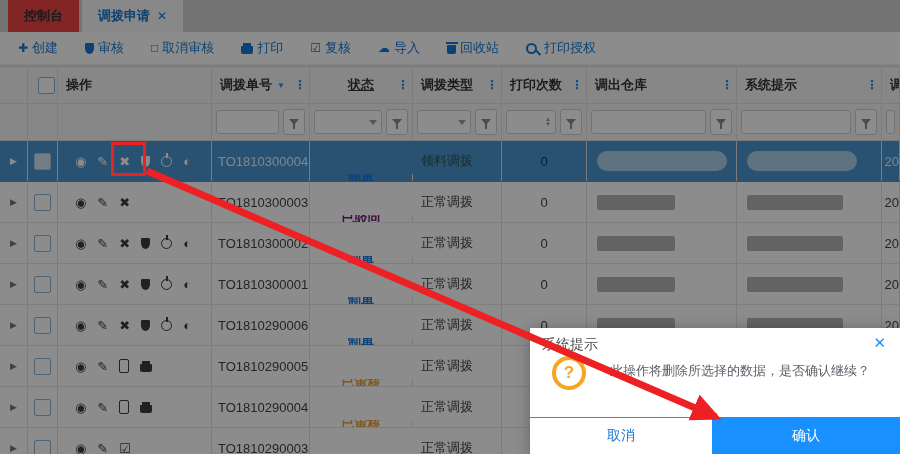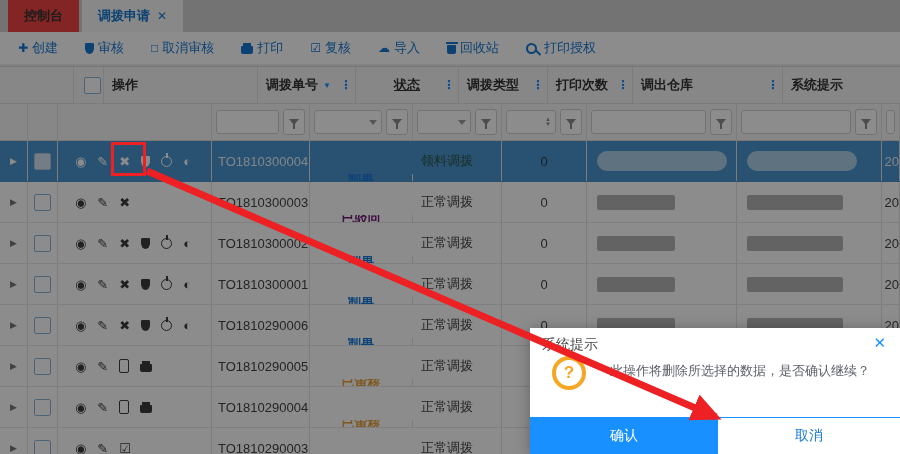--- a/index.html
+++ b/index.html
@@ -17,21 +17,21 @@
   .toolbar{height:32px;display:flex;align-items:center;padding-left:18px;background:#fff;
            border-bottom:2px solid #ededed;}
   .tbtn{display:flex;align-items:center;gap:4px;color:#1778d2;font-size:13px;margin-right:27px;cursor:pointer;}
   .tbtn .ug{font-size:12px;line-height:1;}
 
   
   .grid{font-size:13px;color:#444;}
   .grow{display:grid;grid-template-columns:28px 30px 154px 98px 103px 89px 85px 150px 145px 18px;}
   .grow .c{border-right:1px solid #e2e2e2;display:flex;align-items:center;overflow:hidden;box-sizing:border-box;}
   .hdr{height:36px;background:#f6f6f6;border-top:1px solid #d9d9d9;border-bottom:1px solid #e0e0e0;
-       font-weight:700;color:#333;padding-left:46px;}
+       font-weight:700;color:#333;}
   .hdr .c{position:relative;padding-left:8px;}
   .hdr .c.ctr{justify-content:center;padding-left:0;text-decoration:underline;}
   .kebab{position:absolute;right:3px;top:50%;transform:translateY(-50%);color:#1890ff;font-size:12px;font-weight:700;}
   .sortcaret{font-size:8px;color:#1890ff;margin-left:5px;}
   .flt{height:36px;background:#f6f6f6;border-bottom:1px solid #dcdcdc;}
   .flt .c{padding:0 4px;gap:4px;}
   .finput{flex:1;min-width:0;height:22px;border:1px solid #cfcfcf;border-radius:3px;background:#fff;
           display:flex;align-items:center;justify-content:flex-end;padding-right:4px;gap:2px;}
   .fbtn{flex:0 0 20px;height:24px;border:1px solid #cfcfcf;border-radius:3px;background:#fff;
         display:flex;align-items:center;justify-content:center;}
@@ -510,22 +510,22 @@
     </div>
 
   <div class="dim"></div>
 
   <div class="dialog">
     <div class="dlg-title">系统提示</div>
     <div class="dlg-close">✕</div>
     <div class="dlg-qicon">?</div>
     <div class="dlg-msg">此操作将删除所选择的数据，是否确认继续？</div>
     <div class="dlg-footer">
+      <div class="dlg-btn dlg-cancel">取消</div>
       <div class="dlg-btn dlg-confirm">确认</div>
-      <div class="dlg-btn dlg-cancel">取消</div>
     </div>
   </div>
 
   <div class="redbox"></div>
 
   <svg class="arrowsvg" width="900" height="454" viewBox="0 0 900 454">
     <defs>
       <marker id="ah" markerUnits="userSpaceOnUse" markerWidth="36" markerHeight="30" refX="24" refY="14" orient="auto">
         <path d="M0,0 L30,14 L0,28 Z" fill="#ed2024"></path>
       </marker>

